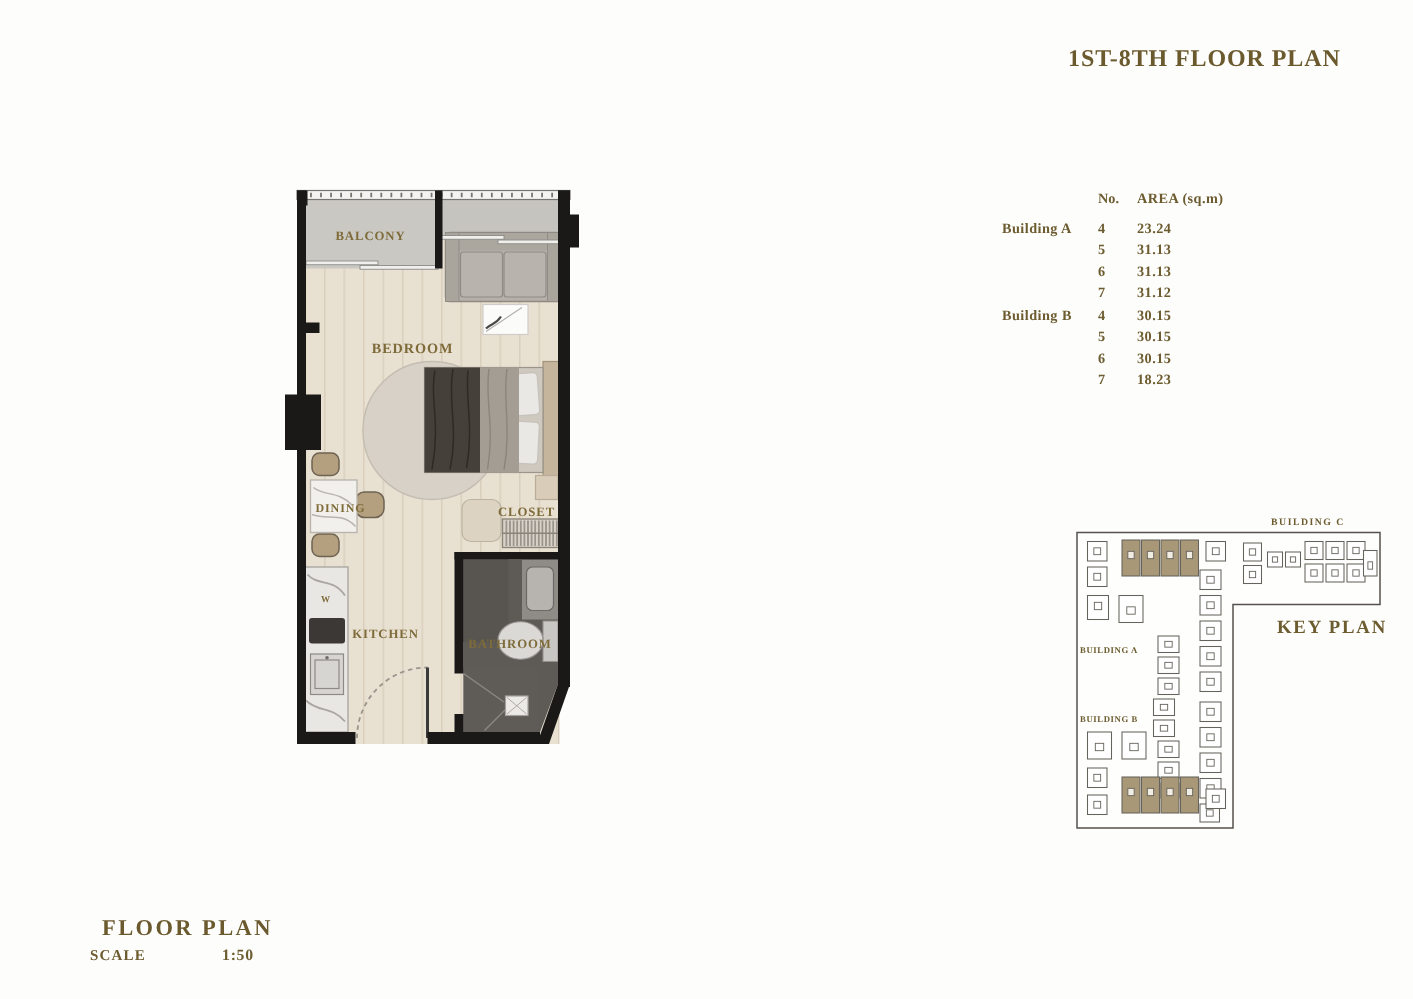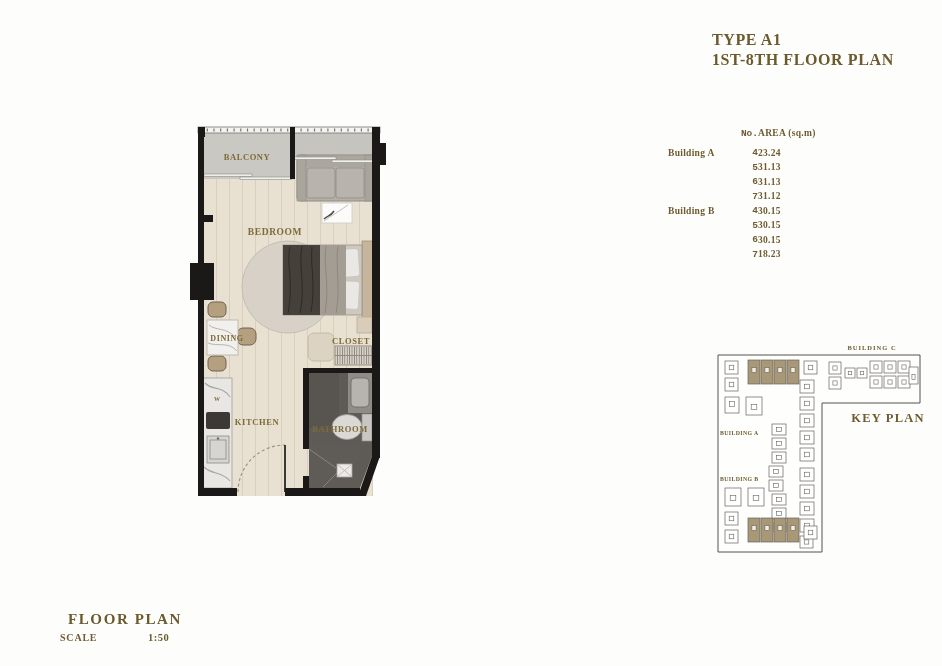--- a/index.html
+++ b/index.html
@@ -32,21 +32,21 @@
     color:#6d5c30;
   }
   .at-row {
     display:grid;
     grid-template-columns:70px 26px 70px;
     height:14.5px;
     align-items:center;
   }
   .at-header { margin-bottom:5px; }
   .at-label { text-align:left; padding-left:6px; letter-spacing:0.3px; }
-  .at-no { text-align:right;font-family:Liberation Mono, monospace; }
+  .at-no { text-align:left; }
   .at-area { text-align:left; letter-spacing:0.3px; }
 
   
   .footer-title {
     left:68px; top:611px;
     font-size:15px; font-weight:bold;
     letter-spacing:1.6px;
     color:#6b5a2d;
   }
   .footer-scale-label {
@@ -68,21 +68,20 @@
     font-weight:bold;
     fill:#7e6b3a;
   }
   .room-label { letter-spacing:0.6px; }
   .kp-label   { fill:#6d5c30; }
 </style>
 </head>
 <body>
 
 <div class="abs title-block">
-  <div>TYPE A1</div>
   <div>1ST-8TH FLOOR PLAN</div>
 </div>
 
 <div class="abs area-table">
   <div class="at-row at-header">
     <div class="at-label"></div>
     <div class="at-no">No.</div>
     <div class="at-area">AREA (sq.m)</div>
   </div>
   <div>

